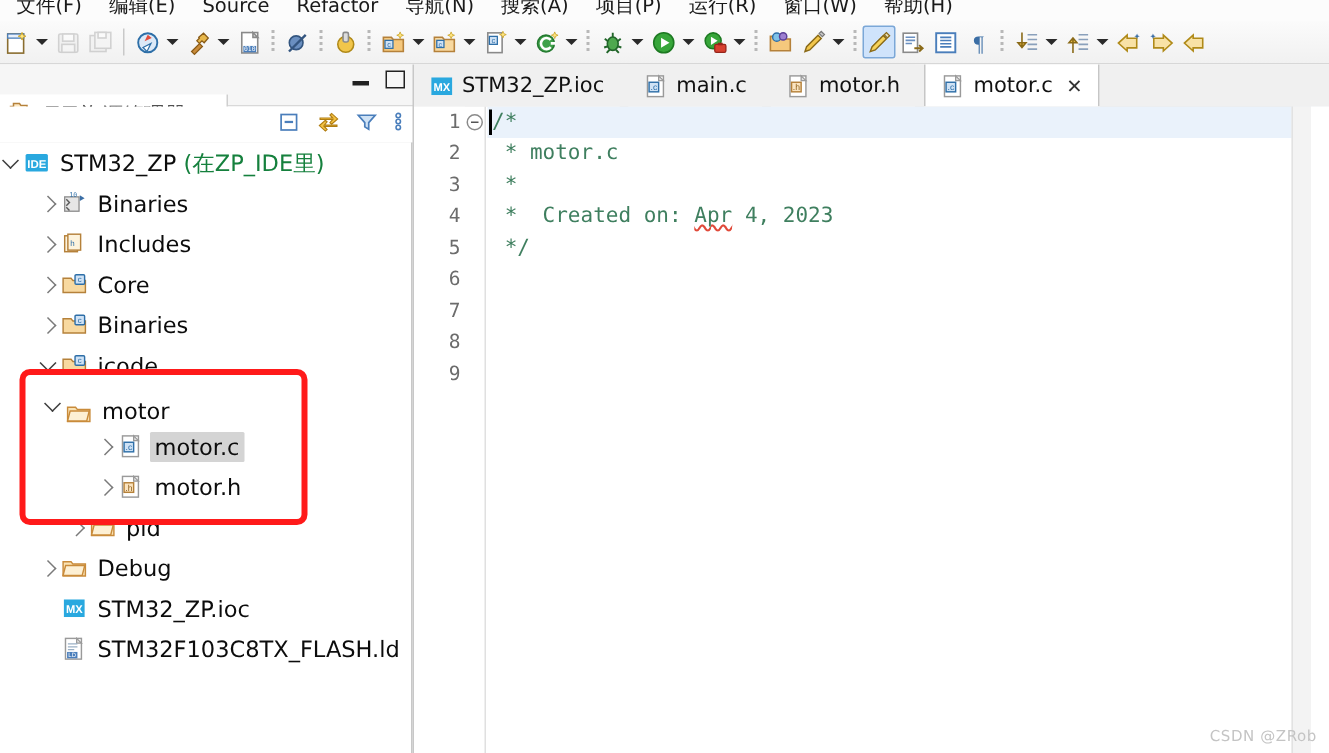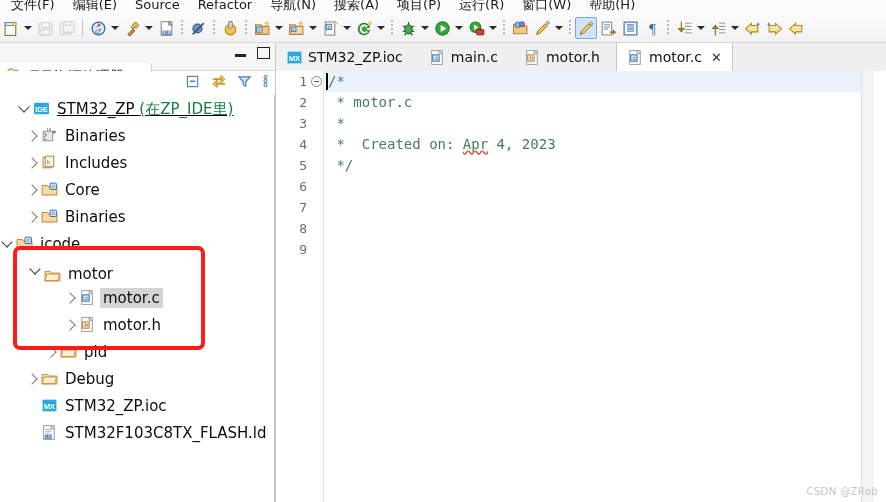--- a/index.html
+++ b/index.html
@@ -481,21 +481,21 @@
           <svg width="7" height="16" viewBox="0 0 8 16">
             <circle cx="4" cy="3.5" r="1.7" fill="none" stroke="#4a7ebb" stroke-width="1.2"></circle>
             <circle cx="4" cy="8" r="1.7" fill="none" stroke="#4a7ebb" stroke-width="1.2"></circle>
             <circle cx="4" cy="12.5" r="1.7" fill="none" stroke="#4a7ebb" stroke-width="1.2"></circle>
           </svg>
         </span>
       </div>
     </div>
 
     <div class="tree" id="tree">
-        <div class="row" style="padding-left: 17px; text-decoration: underline;">
+        <div class="row" style="padding-left: 0;">
           <span class="twisty">
             <i class="chev down dark"></i>
           </span>
           <span class="ic">
             <svg width="17" height="17" viewBox="0 0 16 16">
               <rect x="1" y="2.5" width="14" height="11" rx="1" fill="#29a8df"></rect>
               <text x="8" y="11" font-size="7.2" fill="#fff" text-anchor="middle" font-family="sans-serif" font-weight="bold">IDE</text>
             </svg>
           </span>
           <span class="txt">STM32_ZP <span class="dim">(在ZP_IDE里)</span></span>
@@ -546,21 +546,21 @@
           </span>
           <span class="ic">
             <svg width="17" height="17" viewBox="0 0 16 16">
               <path d="M1 4.2h5l1.2 1.5H15v7.5H1z" fill="#f8d9a0" stroke="#b5813a" stroke-width=".9"></path>
               <rect x="8.5" y="2" width="6" height="6" rx=".7" fill="#cfe2f5" stroke="#2e6fa8" stroke-width=".9"></rect>
               <text x="11.5" y="6.8" font-size="5" fill="#2e6fa8" text-anchor="middle" font-family="sans-serif">c</text>
             </svg>
           </span>
           <span class="txt">Binaries</span>
         </div>
-        <div class="row" style="">
+        <div class="row" style="padding-left: 25px;">
           <span class="twisty">
             <i class="chev down dark"></i>
           </span>
           <span class="ic">
             <svg width="17" height="17" viewBox="0 0 16 16">
               <path d="M1 4.2h5l1.2 1.5H15v7.5H1z" fill="#f8d9a0" stroke="#b5813a" stroke-width=".9"></path>
               <rect x="8.5" y="2" width="6" height="6" rx=".7" fill="#cfe2f5" stroke="#2e6fa8" stroke-width=".9"></rect>
               <text x="11.5" y="6.8" font-size="5" fill="#2e6fa8" text-anchor="middle" font-family="sans-serif">c</text>
             </svg>
           </span>

